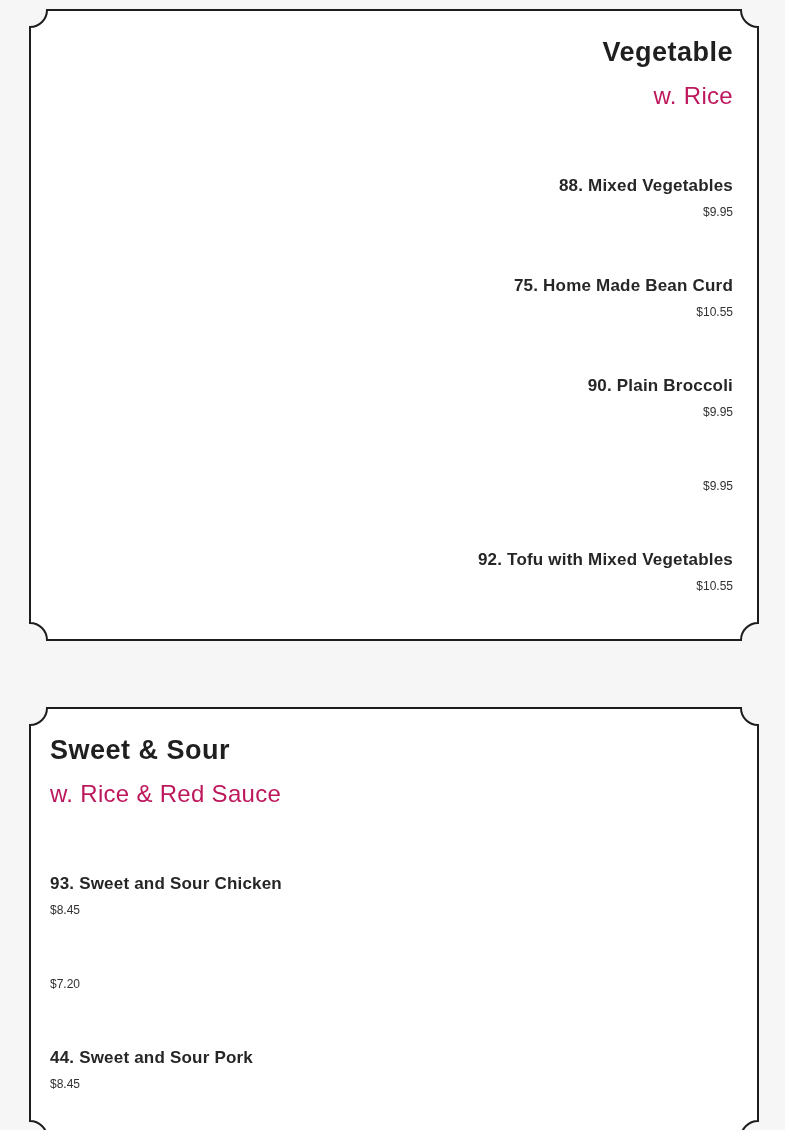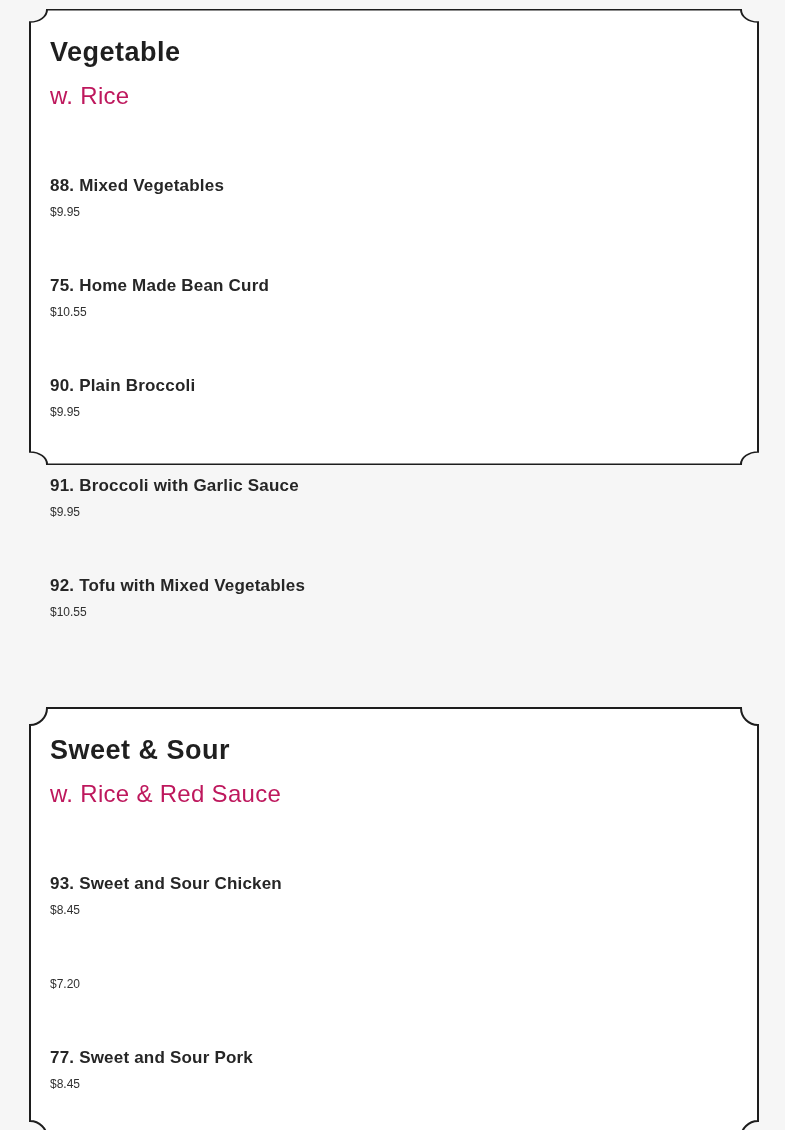--- a/index.html
+++ b/index.html
@@ -18,21 +18,21 @@
     position: relative;
     width: 785px;
     height: 1130px;
     overflow: hidden;
   }
   .card {
     position: absolute;
     left: 29px;
     width: 730px;
   }
-  .card-1 { top: 9px;   height: 456px; }
+  .card-1 { top: 9px;   height: 632px; text-align: right; }
   .card-2 { top: 707px; height: 432px; }
   .card-border {
     position: absolute;
     top: 0; left: 0;
     width: 100%; height: 100%;
     display: block;
   }
   .card-content {
     position: relative;
     z-index: 1;
@@ -94,21 +94,20 @@
         </div>
         <div class="menu-item">
           <div class="item-name">75. Home Made Bean Curd</div>
           <div class="item-price">$10.55</div>
         </div>
         <div class="menu-item">
           <div class="item-name">90. Plain Broccoli</div>
           <div class="item-price">$9.95</div>
         </div>
         <div class="menu-item">
-          <div class="item-name">91. Broccoli with Garlic Sauce</div>
           <div class="item-price">$9.95</div>
         </div>
         <div class="menu-item">
           <div class="item-name">92. Tofu with Mixed Vegetables</div>
           <div class="item-price">$10.55</div>
         </div>
       </div>
     </div>
   </section>
 
@@ -121,20 +120,20 @@
       <p class="card-subtitle">w. Rice &amp; Red Sauce</p>
       <div class="items">
         <div class="menu-item">
           <div class="item-name">93. Sweet and Sour Chicken</div>
           <div class="item-price">$8.45</div>
         </div>
         <div class="menu-item">
           <div class="item-price">$7.20</div>
         </div>
         <div class="menu-item">
-          <div class="item-name">77. Sweet and Sour Pork</div>
+          <div class="item-name">44. Sweet and Sour Pork</div>
           <div class="item-price">$8.45</div>
         </div>
       </div>
     </div>
   </section>
 
 </div>
 
 </body></html>

